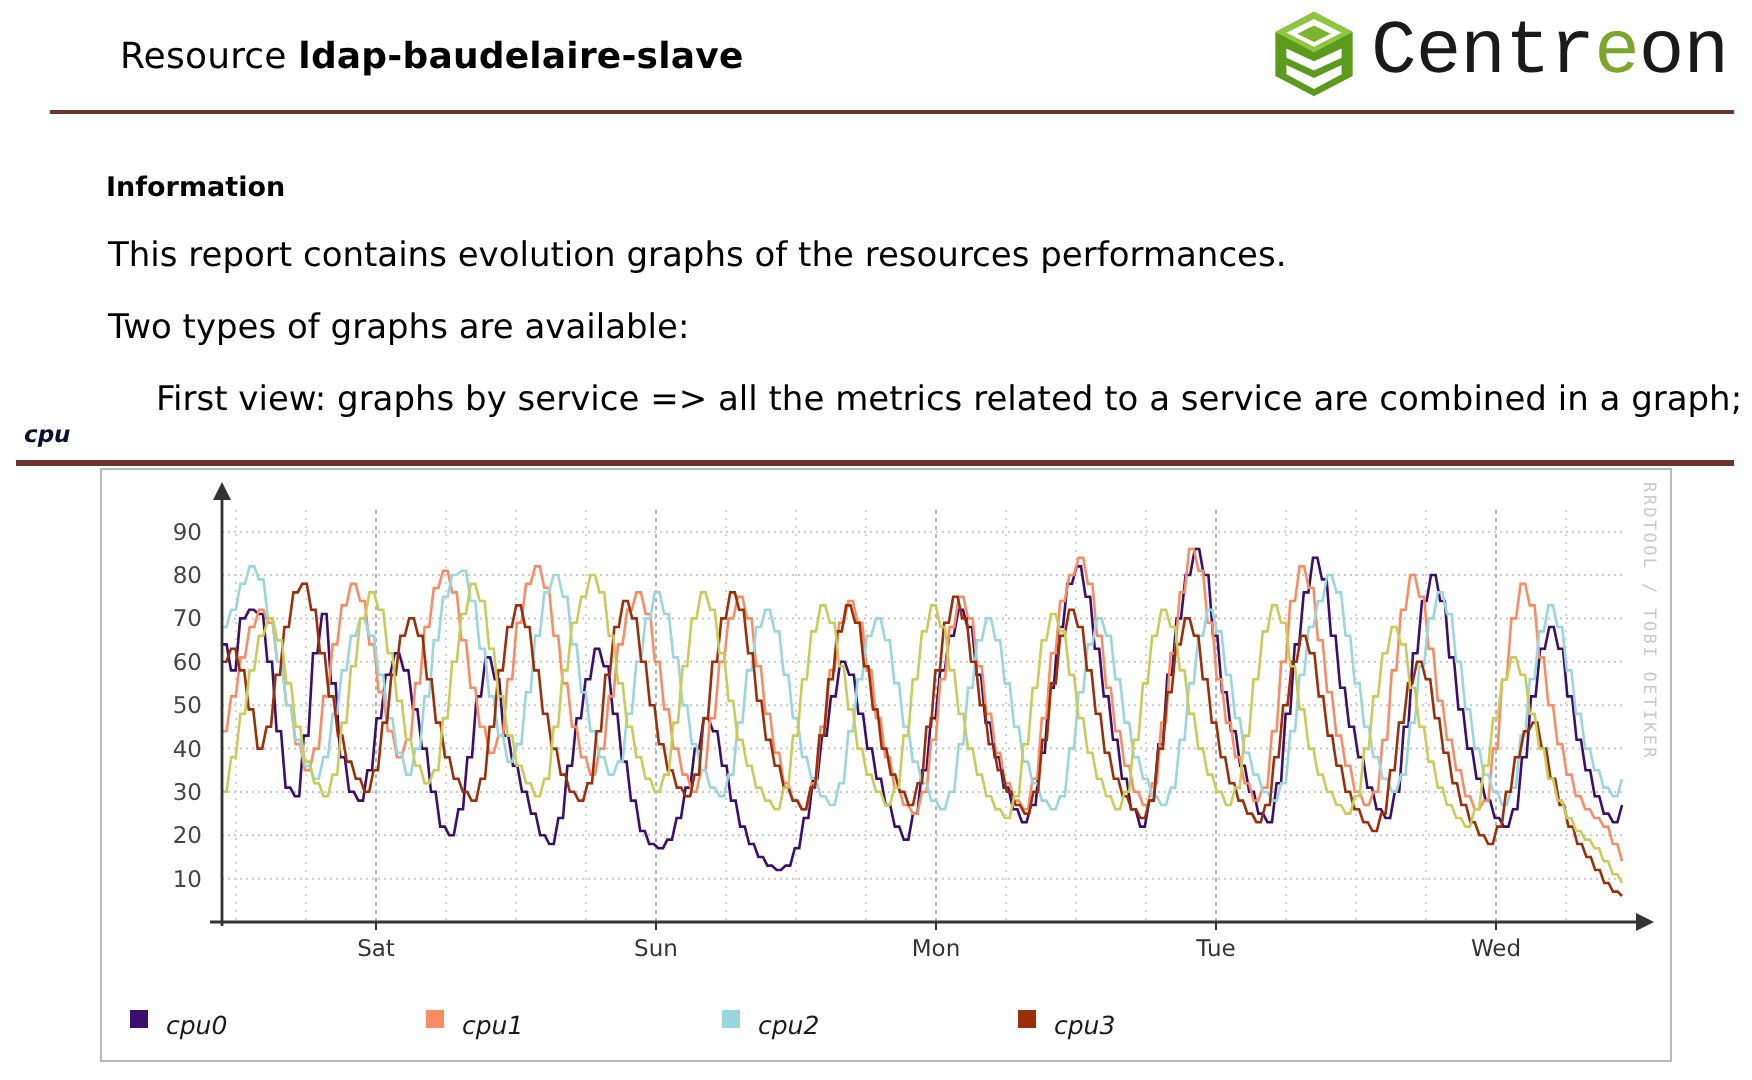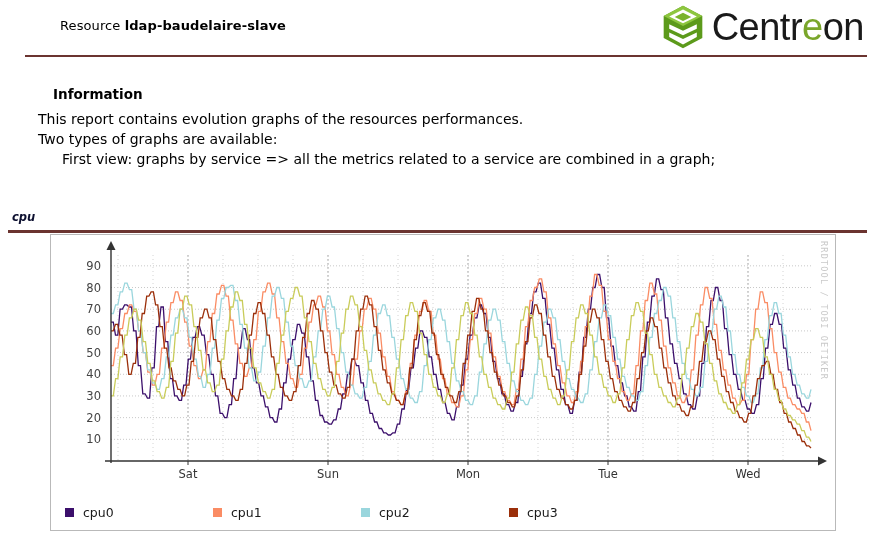--- a/index.html
+++ b/index.html
@@ -18,21 +18,21 @@
 
   
   .page-header {
     position: relative;
     height: 56px;
   }
   .report-title {
     position: absolute;
     left: 60px;
     top: 18px;
-    font-size: 13px;
+    font-size: 18px;
     font-weight: 400;
     letter-spacing: 0.1px;
     white-space: nowrap;
     text-align: center;
   }
   .report-title .resource-name {
     font-weight: bold;
   }
   .brand {
     position: absolute;
@@ -46,21 +46,21 @@
     width: 46px;
     height: 46px;
     flex: 0 0 auto;
   }
   .brand-text {
     font-size: 38px;
     font-weight: 400;
     letter-spacing: -0.5px;
     line-height: 1;
     color: #1a1a1a;
-    font-family: Liberation Sans, sans-serif;
+    font-family: Liberation Mono, monospace;
   }
   .brand-text .accent { color: #7aa62b; }
 
   .header-rule {
     position: absolute;
     left: 25px;
     right: 9px;
     top: 55px;
     height: 2px;
     background: #6b3430;
@@ -72,23 +72,23 @@
     left: 38px;
     top: 86px;
     width: 700px;
   }
   .info-heading {
     font-size: 13.5px;
     font-weight: bold;
     margin: 0 0 7px 15px;
   }
   .info-line {
-    font-size: 14px;
+    font-size: 17px;
     line-height: 20px;
-    margin: 0;
+    margin: 16px;
     white-space: nowrap;
   }
   .info-line.indent { padding-left: 24px; }
 
   
   .section-label {
     position: absolute;
     left: 12px;
     top: 210px;
     font-size: 11.5px;
@@ -146,24 +146,24 @@
     bottom: 0;
     width: 784px;
     height: 36px;
     display: flex;
     align-items: center;
     padding-left: 14px;
     box-sizing: border-box;
   }
   .legend-item {
     display: flex;
-    align-items: center;
     gap: 9px;
     width: 148px;
     flex: 0 0 auto;
+    font-style: italic;
   }
   .legend-swatch {
     width: 9px;
     height: 9px;
     flex: 0 0 auto;
     display: inline-block;
   }
   .legend-label {
     font-size: 12.5px;
     color: #1a1a1a;

